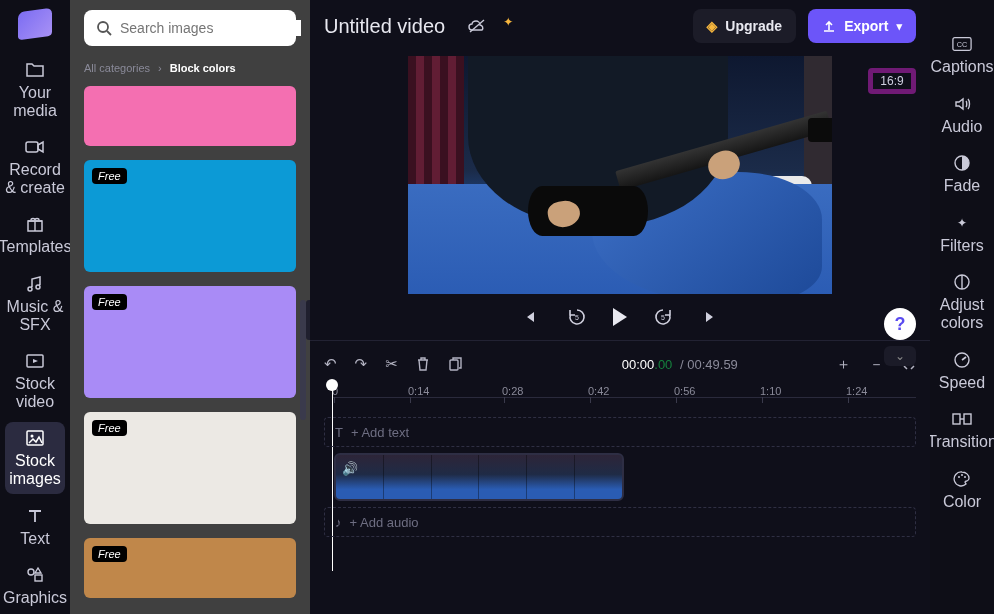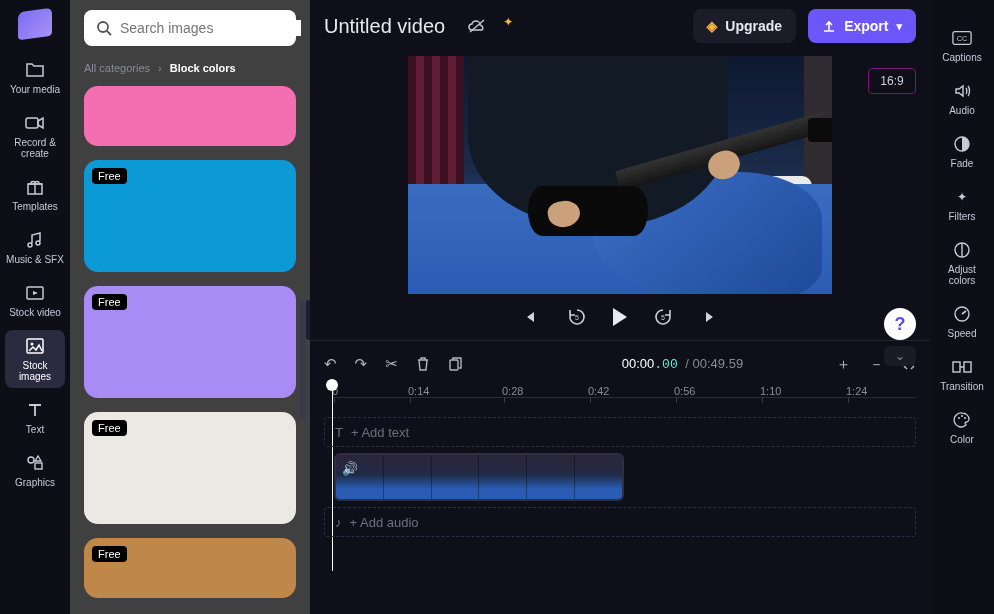--- a/index.html
+++ b/index.html
@@ -5,31 +5,31 @@
 * { box-sizing: border-box; margin: 0; padding: 0; font-family: -apple-system, "Segoe UI", Arial, sans-serif; }
 body { background:#0f0f1a; color:#e8e8f0; width:994px; height:614px; overflow:hidden; font-size:12px; }
 .app { display:flex; width:100%; height:100%; }
 
 
 .rail { width:70px; background:#0e0e17; display:flex; flex-direction:column; align-items:center; padding-top:10px; gap:6px; }
 .rail-logo{ width:34px;height:28px; background:linear-gradient(135deg,#7c6df2 0%,#a891f5 100%); border-radius:6px 6px 4px 4px; transform:skewY(-8deg); margin-bottom:10px;}
 .rail-item{ width:60px; display:flex; flex-direction:column; align-items:center; gap:4px; padding:6px 0; color:#c9c9d8; cursor:pointer; border-radius:8px;}
 .rail-item.active{ background:#2b2b40; color:#fff;}
 .rail-ico{ width:20px;height:20px;display:flex;align-items:center;justify-content:center;}
-.rail-lbl{ font-size:10px; text-align:center; line-height:1.1;}
+.rail-lbl{ font-size:16px; text-align:center; line-height:1.1;}
 
 
 .panel{ width:240px; background:#404040; padding:10px 14px 10px 14px; display:flex; flex-direction:column; position:relative;}
 .searchbox{ background:#fff; border-radius:8px; height:36px; display:flex; align-items:center; padding:0 12px; gap:8px; margin-bottom:16px;}
 .searchbox input{ border:none; outline:none; font-size:14px; flex:1; color:#444;}
 .crumbs{ display:flex; align-items:center; gap:8px; color:#8a8a99; font-size:11px; margin-bottom:12px;}
 .crumbs .sep{ color:#8a8a99;}
 .crumbs .current{ color:#fff; font-weight:700;}
 .swatch-list{ flex:1; overflow:auto; display:flex; flex-direction:column; gap:14px;}
-.swatch{ width:100%; border-radius:14px; position:relative; cursor:pointer;}
+.swatch{ width:100%; border-radius:6px; position:relative; cursor:pointer;font-style:italic;}
 .sw-tall{ height:112px;}
 .sw-short{ height:60px;}
 .badge{ position:absolute; top:8px; left:8px; background:#000; color:#fff; font-size:11px; padding:2px 6px; border-radius:4px;}
 .panel-scrollbar{ position:absolute; right:4px; top:160px; bottom:20px; width:6px;}
 .panel-scrollbar-thumb{ position:absolute; top:140px; width:6px; height:120px; background:#3a3a4c; border-radius:3px;}
 .panel-collapse{ position:absolute; right:-10px; top:300px; width:14px; height:40px; background:#1f1f2e; border-radius:3px; display:flex; align-items:center; justify-content:center; color:#777; font-size:10px; cursor:pointer;}
 
 
 .main{ flex:1; display:flex; flex-direction:column; background:#0f0f1a; position:relative; }
 .topbar{ height:52px; display:flex; align-items:center; gap:12px; padding:0 14px;}
@@ -50,36 +50,36 @@
 .leg-fold{ position:absolute; right:10px; bottom:-8px; width:230px; height:130px; background:linear-gradient(140deg,#3d70c7,#1d4998); border-radius:50% 40% 30% 60%;}
 .gt-body{ position:absolute; left:120px; top:130px; width:120px; height:50px; background:#0a0a0a; border-radius:16px/28px;}
 .gt-neck{ position:absolute; left:210px; top:115px; width:220px; height:20px; background:linear-gradient(180deg,#333,#151515); transform:rotate(-16deg); transform-origin:left center; border-radius:2px;}
 .gt-head{ position:absolute; right:-10px; top:62px; width:34px; height:24px; background:#0b0b0b; border-radius:4px;}
 .hand-l{ position:absolute; left:140px; top:145px; width:32px; height:26px; background:#caa17a; border-radius:40% 50% 50% 50%; transform:rotate(-10deg);}
 .hand-r{ position:absolute; left:300px; top:95px; width:32px; height:28px; background:#caa17a; border-radius:50% 48% 50% 50%; transform:rotate(-18deg);}
 .curtain-l{position:absolute;left:0;top:0;width:56px;height:185px;background:repeating-linear-gradient(90deg,#3a1020 0 8px,#611d34 8px 16px);} 
 .curtain-r{position:absolute;right:0;top:0;width:28px;height:185px;background:#302a31;}
 .sofa{position:absolute; right:20px; top:120px; width:90px; height:70px; background:#eaeaea; border-radius:10px;}
 
-.aspect-box{ position:absolute; right:14px; top:68px; width:48px; height:26px; border:1px solid #701a75; border-radius:4px; display:flex; align-items:center; justify-content:center; font-size:12px; color:#cfcfe0; cursor:pointer;}
+.aspect-box{ position:absolute; right:14px; top:68px; width:48px; height:26px; border:5px solid #701a75; border-radius:4px; display:flex; align-items:center; justify-content:center; font-size:12px; color:#cfcfe0; cursor:pointer;}
 .help-btn{ position:absolute; right:14px; top:308px; width:32px; height:32px; border-radius:50%; background:#fff; color:#5a4bf0; font-weight:700; display:flex;align-items:center;justify-content:center; font-size:18px; cursor:pointer;}
 .more-chip{ position:absolute; right:14px; top:346px; width:32px; height:20px; background:#1b1b28; border-radius:6px; display:flex;align-items:center;justify-content:center; color:#888; font-size:12px; cursor:pointer;}
 
 .play-row{ display:flex; align-items:center; justify-content:center; gap:24px; height:46px; width:100%; position:relative;}
 .ctrl{ width:24px;height:24px; color:#d0d0de; cursor:pointer; display:flex;align-items:center;justify-content:center; font-size:16px;}
 .play-big{ width:0;height:0; border-left:14px solid #e8e8f0; border-top:9px solid transparent; border-bottom:9px solid transparent; cursor:pointer;}
 .fs-btn{ position:absolute; right:22px; cursor:pointer; color:#c9c9d8; font-size:14px;}
 
 
 .tl{ flex:1; border-top:1px solid #222233; padding:6px 14px 0 14px; display:flex; flex-direction:column; min-height:0;}
 .tl-tools{ display:flex; align-items:center; gap:18px; height:34px;}
 .tl-ico{ color:#b3b3c2; cursor:pointer; font-size:15px; display:flex; }
 .tl-time{ margin-left:140px; font-size:13px; }
 .tl-time .cur{ color:#fff;}
-.tl-time .ms{ color:#5eead4;font-family:Liberation Mono, monospace;}
+.tl-time .ms{ color:#15803d;}
 .tl-time .dur{ color:#8a8a99; margin-left:4px;}
 .tl-right{ margin-left:auto; display:flex; gap:18px; align-items:center;}
 
 .ruler{ position:relative; height:28px; margin-top:2px; }
 .ruler-line{ position:absolute; left:8px; right:0; top:14px; height:1px; background:#2a2a3c;}
 .tick{ position:absolute; top:2px; font-size:11px; color:#8a8a99;}
 .tick:before{ content:""; position:absolute; left:2px; top:12px; width:1px; height:6px; background:#3a3a4c;}
 .playhead{ position:absolute; left:8px; top:-2px; width:1px; height:190px; background:#fff;}
 .playhead:before{ content:""; position:absolute; left:-6px; top:-2px; width:12px;height:12px; background:#fff; border-radius:50%;}
 
@@ -87,21 +87,21 @@
 .track{ border:1px dashed #2f2f43; border-radius:4px; margin:6px 0; height:30px; display:flex; align-items:center; gap:8px; padding:0 10px; color:#6e6e82; font-size:13px; cursor:pointer;}
 .clip-row{ margin:6px 0; height:48px; position:relative;}
 .clip{ position:absolute; left:10px; top:0; width:290px; height:48px; border-radius:6px; overflow:hidden; background:#233; border:2px solid #2e2e44; display:flex;}
 .clip-spk{ position:absolute; left:6px; top:6px; color:#e0e0e8; font-size:13px;}
 .thumb{ flex:1; background:
   linear-gradient(180deg,#2d2538 0%, #1f2b46 44%, #2a5cb3 78%, #2a5cb3 100%);
   border-right:1px solid rgba(0,0,0,.35);}
 .thumb:last-child{ border-right:none;}
 
 
-.rrail{ width:64px; background:#0e0e17; display:flex; flex-direction:column; align-items:center; padding-top:22px; gap:6px; }
+.rrail{ width:64px; background:#0e0e17; display:flex; flex-direction:column; align-items:center; padding-top:28px; gap:6px; }
 .rrail .rail-item{ width:56px; }
 
 .cursor-arrow{ position:absolute; left:296px; top:252px; font-size:16px; color:#fff; pointer-events:none;}
 
 svg{ display:block; }
 </style>
 </head>
 <body>
 
 <div class="app">

